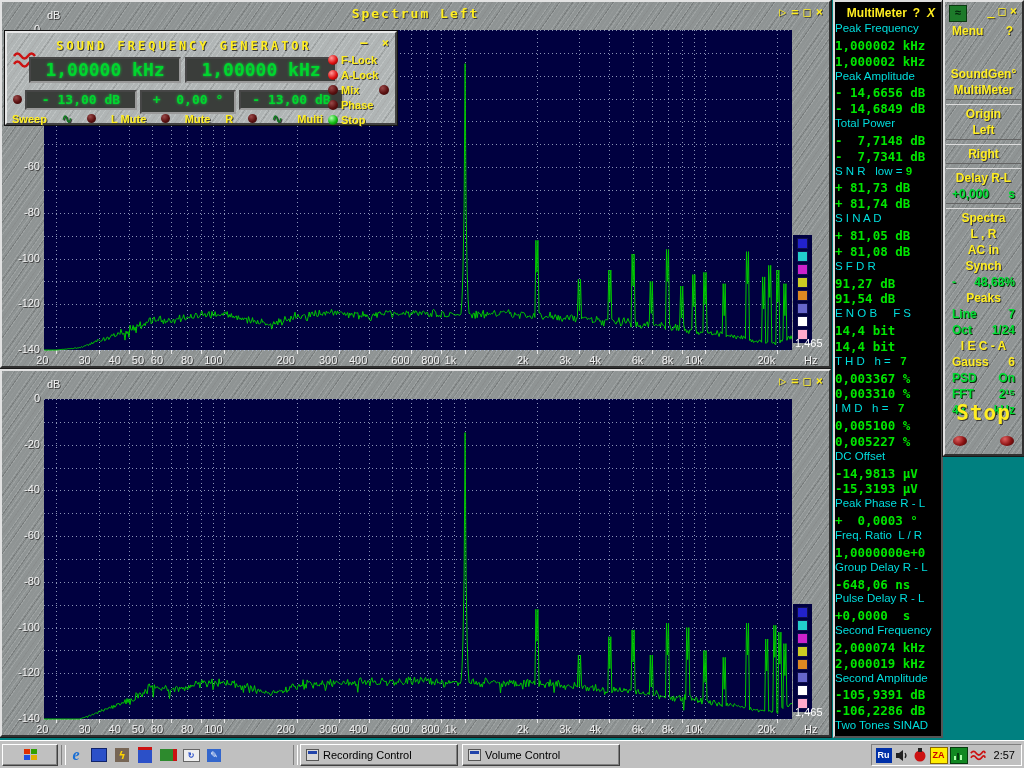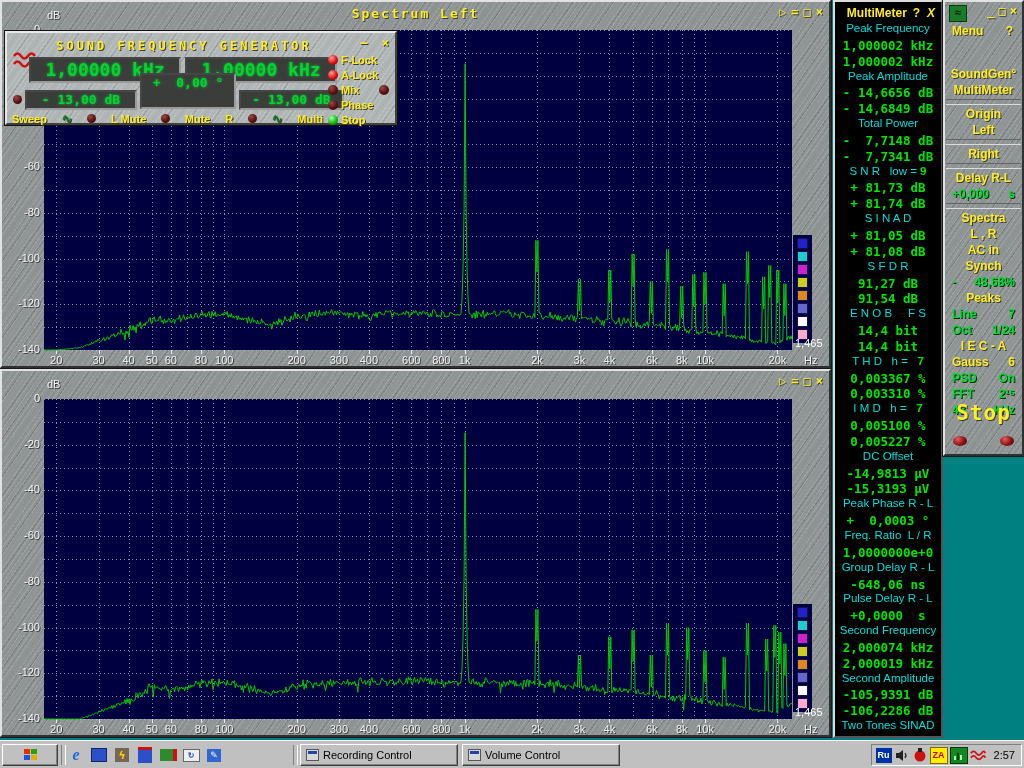--- a/index.html
+++ b/index.html
@@ -16,21 +16,21 @@
   .titlebar{position:relative;height:22px;}
   .wtitle{display:block;text-align:center;color:#ffee22;font:bold 13px "DejaVu Sans Mono",monospace;
     letter-spacing:2px;padding-top:4px;text-shadow:1px 1px 0 #3a3a3a;}
   .wbtns{position:absolute;right:6px;top:3px;color:#ffee22;font:bold 12px "DejaVu Sans Mono",monospace;
     letter-spacing:0;text-shadow:1px 1px 0 #3a3a3a;}
   .wbtns span{margin-left:5px;cursor:default;}
   .plot-host{position:absolute;left:0;top:0;right:0;bottom:0;}
   .plot-svg{position:absolute;left:42px;top:28px;}
   .axlab{position:absolute;color:#f2f2f2;font:11px "Liberation Sans",sans-serif;text-shadow:1px 1px 0 #3a3a3a;}
   .ylab{width:36px;text-align:right;}
-  .xlab{width:40px;text-align:center;}
+  .xlab{width:40px;text-align:left;}
   .unitlab{color:#f2f2f2;}
   .legendcol{position:absolute;background:#000040;padding:3px 4px;display:flex;flex-direction:column;gap:2px;}
   .swatch{width:11px;height:11px;border:1px solid #10104a;box-sizing:border-box;cursor:pointer;}
   .cursorlab{position:absolute;color:#ffffff;font:11px "Liberation Sans",sans-serif;}
   
   #gendlg{position:absolute;left:5px;top:31px;width:392px;height:94px;z-index:50;box-sizing:border-box;
     border:2px solid;border-color:#e8e8e8 #404040 #404040 #e8e8e8;outline:1px solid #111;}
   .gen-title{position:absolute;left:30px;right:64px;top:6px;text-align:center;color:#ffee22;
     font:bold 12px "DejaVu Sans Mono",monospace;letter-spacing:3px;text-shadow:1px 1px 0 #3a3a3a;white-space:nowrap;}
   .gen-btns{position:absolute;right:6px;top:3px;color:#ffee22;font:bold 12px "DejaVu Sans Mono",monospace;text-shadow:1px 1px 0 #3a3a3a;}
@@ -52,21 +52,21 @@
   .gen-bottomrow .led{width:9px;height:9px;}
   .sine{color:#0f7a1f;font:bold 13px "DejaVu Sans Mono",monospace;text-shadow:1px 1px 0 #3a3a3a;}
   .gen-logo{position:absolute;left:6px;top:17px;}
   
   #multimeter{position:absolute;left:833px;top:0;width:110px;height:738px;box-sizing:border-box;
     background:#000;border:2px solid;border-color:#dcdcdc #555 #555 #dcdcdc;overflow:hidden;}
   .mm-titlerow{display:flex;align-items:center;height:19px;padding:1px 6px 0;color:#ffee22;font:bold 12px "Liberation Sans",sans-serif;}
   .mm-titlerow .mm-t{flex:1;text-align:center;}
   .mm-titlerow span{cursor:default;}
   .mm-titlerow .mm-x{margin-left:7px;font-style:italic;}
-  .mm-line{height:15.85px;line-height:15.85px;text-align:center;white-space:pre;overflow:hidden;}
+  .mm-line{height:15.85px;line-height:15.85px;text-align:left;white-space:pre;overflow:hidden;}
   .mm-label{color:#00dddd;font:11.5px "Liberation Sans",sans-serif;}
   .mm-label .tail{color:#00e600;font-weight:bold;}
   .mm-value{color:#00e600;font:bold 12.5px "DejaVu Sans Mono",monospace;}
   
   #cpanel{position:absolute;left:943px;top:0;width:81px;height:456px;box-sizing:border-box;
     border:2px solid;border-color:#e2e2e2 #303030 #303030 #e2e2e2;outline:1px solid #1a1a1a;}
   .cp-appicon{position:absolute;left:4px;top:3px;width:16px;height:15px;background:#1d7a2a;border:1px solid #093a10;
     color:#03230a;font:bold 11px "DejaVu Sans Mono",monospace;line-height:13px;text-align:center;}
   .cp-winbtns{position:absolute;right:5px;top:2px;color:#ffee22;font:bold 12px "DejaVu Sans Mono",monospace;text-shadow:1px 1px 0 #3a3a3a;}
   .cp-winbtns span{margin-left:4px;cursor:default;}
@@ -355,21 +355,21 @@
     </svg>
     <div class="gen-title">SOUND FREQUENCY GENERATOR</div>
     <div class="gen-btns">
       <span>–</span>
       <span>×</span>
     </div>
     <div class="lcd lcd-big" style="left:22px;top:24px;width:152px;height:26px;">1,00000 kHz</div>
     <div class="lcd lcd-big" style="left:178px;top:24px;width:152px;height:26px;">1,00000 kHz</div>
     <span class="led led-off" style="position:absolute;left:6px;top:62px;width:9px;height:9px;"></span>
     <div class="lcd lcd-small" style="left:18px;top:57px;width:112px;height:20px;">- 13,00 dB</div>
-    <div class="lcd lcd-small" style="left:133px;top:40px;width:96px;height:36px;">+  0,00 °</div>
+    <div class="lcd lcd-small" style="left:133px;top:57px;width:96px;height:24px;">+  0,00 °</div>
     <div class="lcd lcd-small" style="left:232px;top:57px;width:105px;height:20px;">- 13,00 dB</div>
     <div class="gen-bottomrow">
       <span class="gen-label">Sweep</span>
       <span class="sine">∿</span>
       <span class="led led-off"></span>
       <span class="gen-label">L Mute</span>
       <span class="led led-off"></span>
       <span class="gen-label">Mute</span>
       <span class="gen-label">R</span>
       <span class="led led-off"></span>

